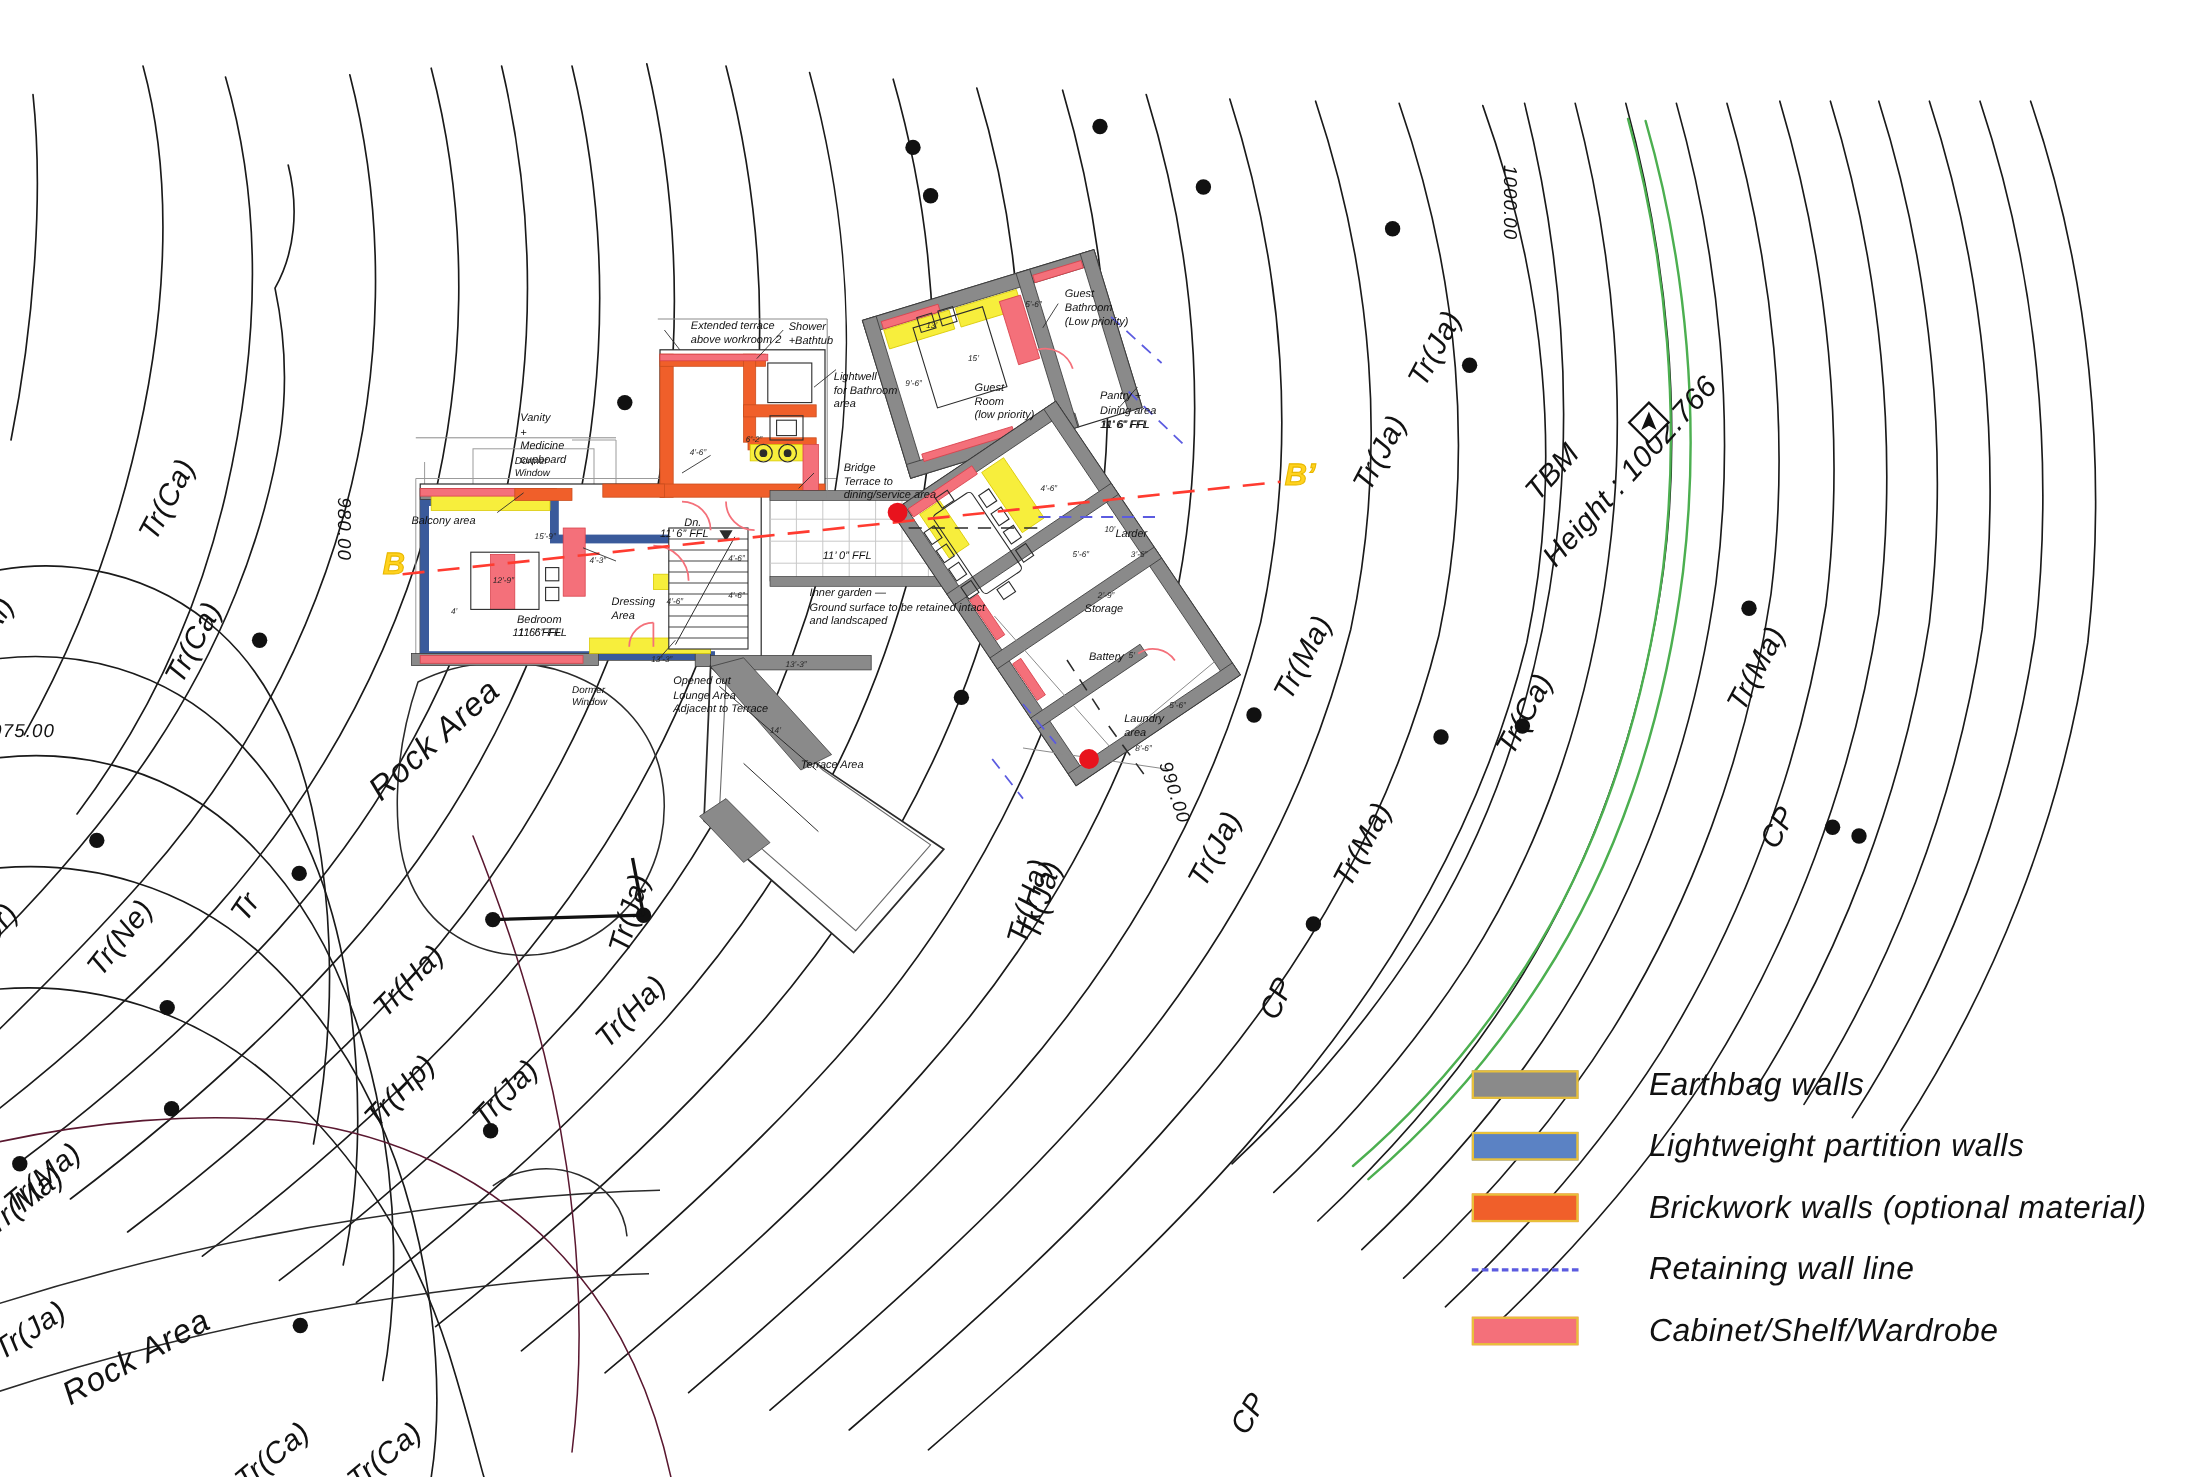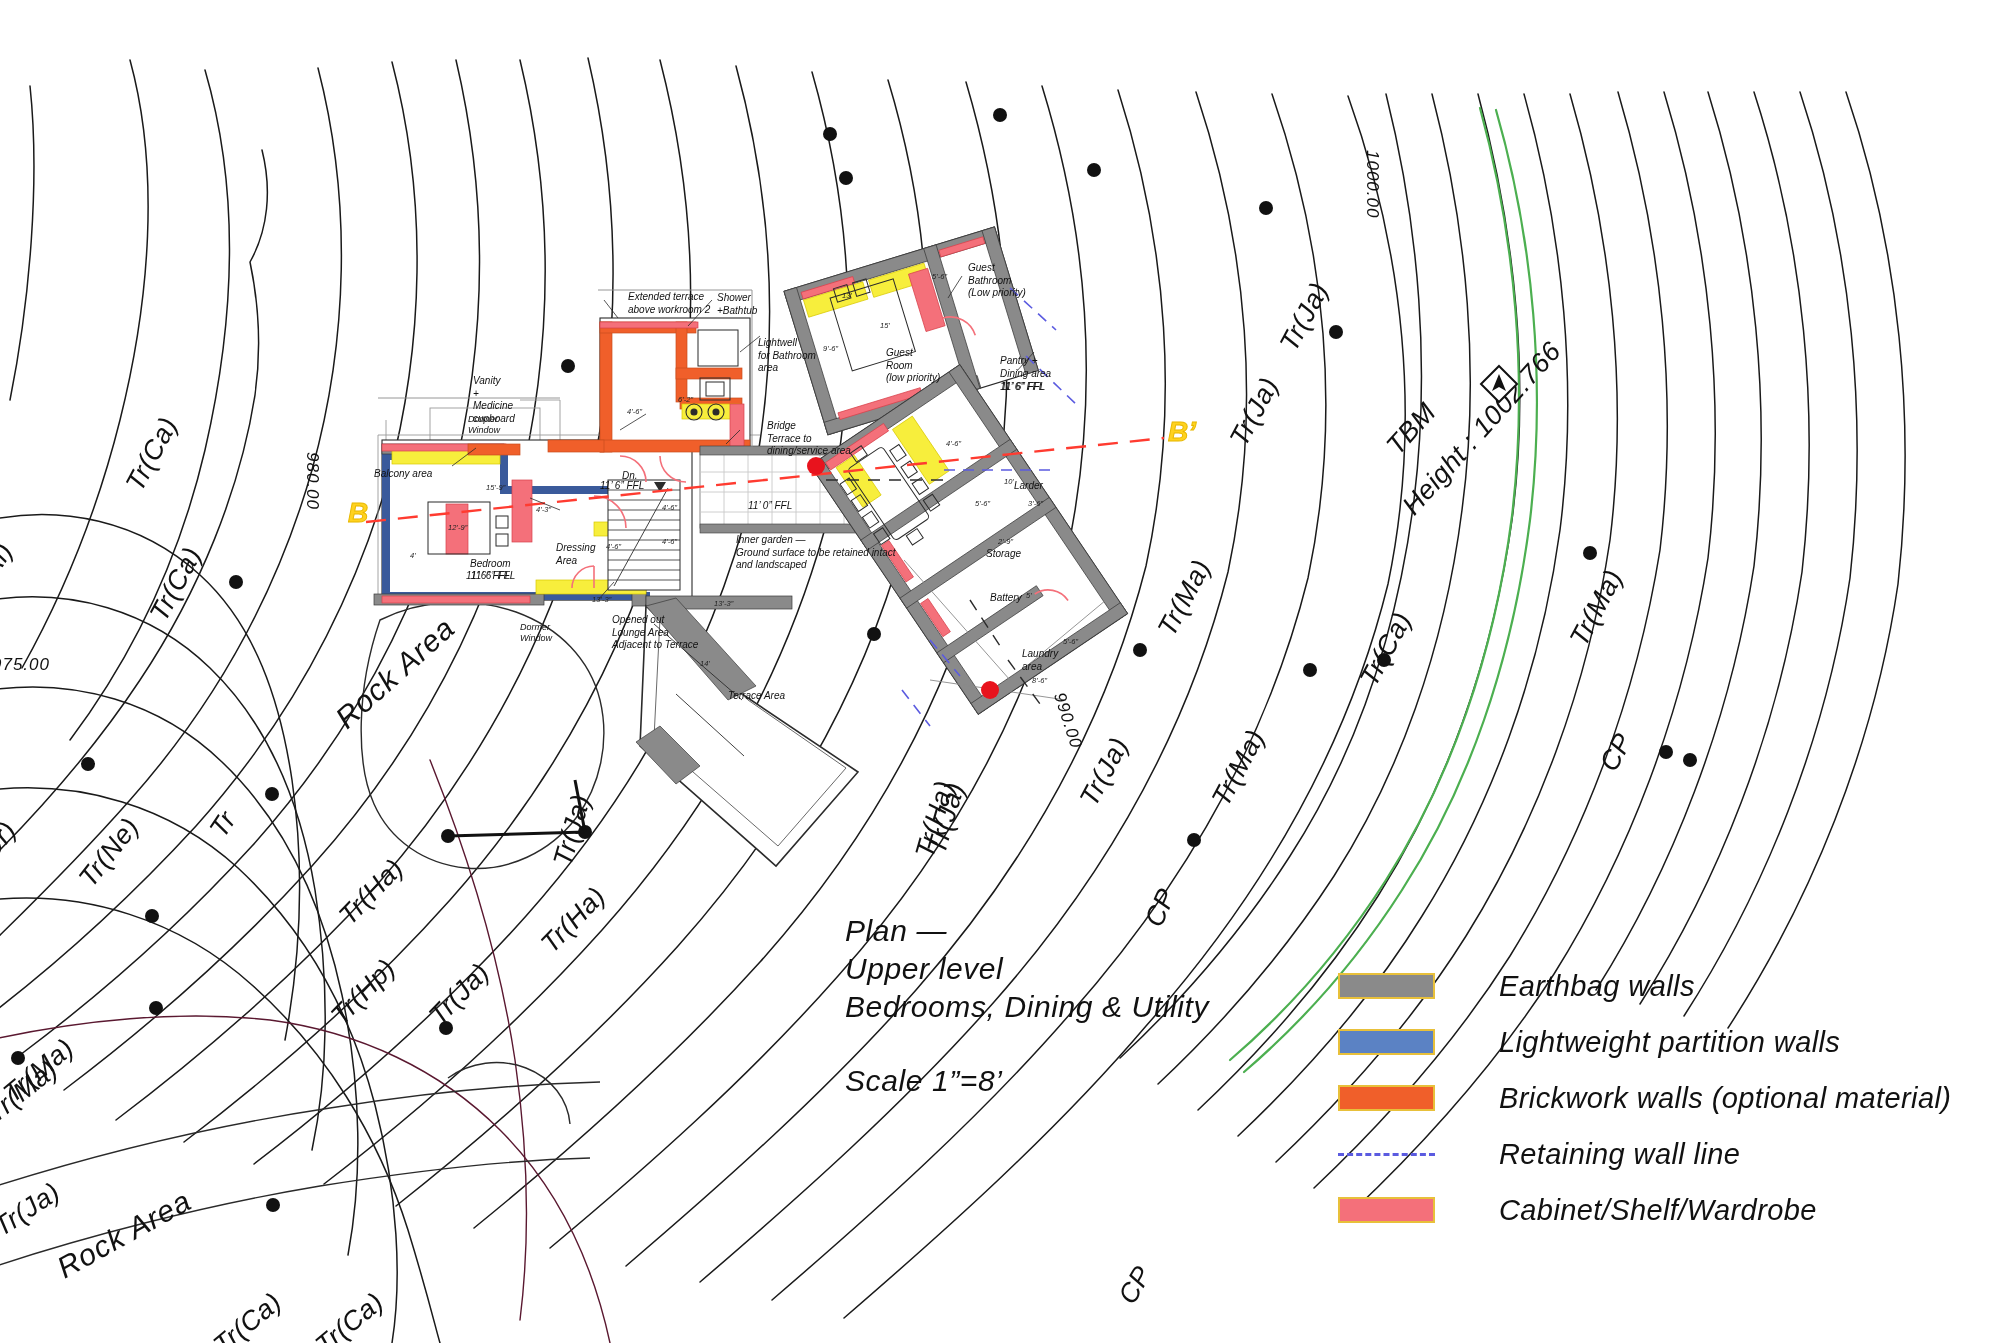--- a/index.html
+++ b/index.html
@@ -539,26 +539,20 @@
     <div class="lbl dim" style="left:975px;top:500px;">5’-6”</div>
     <div class="lbl dim" style="left:1028px;top:500px;">3’-6”</div>
     <div class="lbl dim" style="left:998px;top:538px;">2’-9”</div>
     <div class="lbl dim" style="left:1026px;top:592px;">5’</div>
     <div class="lbl dim" style="left:1063px;top:638px;">5’-6”</div>
     <div class="lbl dim" style="left:1032px;top:677px;">8’-6”</div>
     <div class="lbl dim" style="left:880px;top:322px;">15’</div>
     <div class="lbl dim" style="left:946px;top:440px;">4’-6”</div>
   </div>
 
-  <div id="titleblock">
-    <div class="t">Plan —</div>
-    <div class="t">Upper level</div>
-    <div class="t">Bedrooms, Dining &amp; Utility</div>
-    <div class="scale">Scale 1”=8’</div>
-  </div>
 
   <div id="legend">
     <div class="leg-row">
       <div class="leg-sw solid" style="background:#8a8a8a;"></div>
       <div class="leg-txt">Earthbag walls</div>
     </div>
     <div class="leg-row">
       <div class="leg-sw solid" style="background:#5b82c4;"></div>
       <div class="leg-txt">Lightweight partition walls</div>
     </div>

